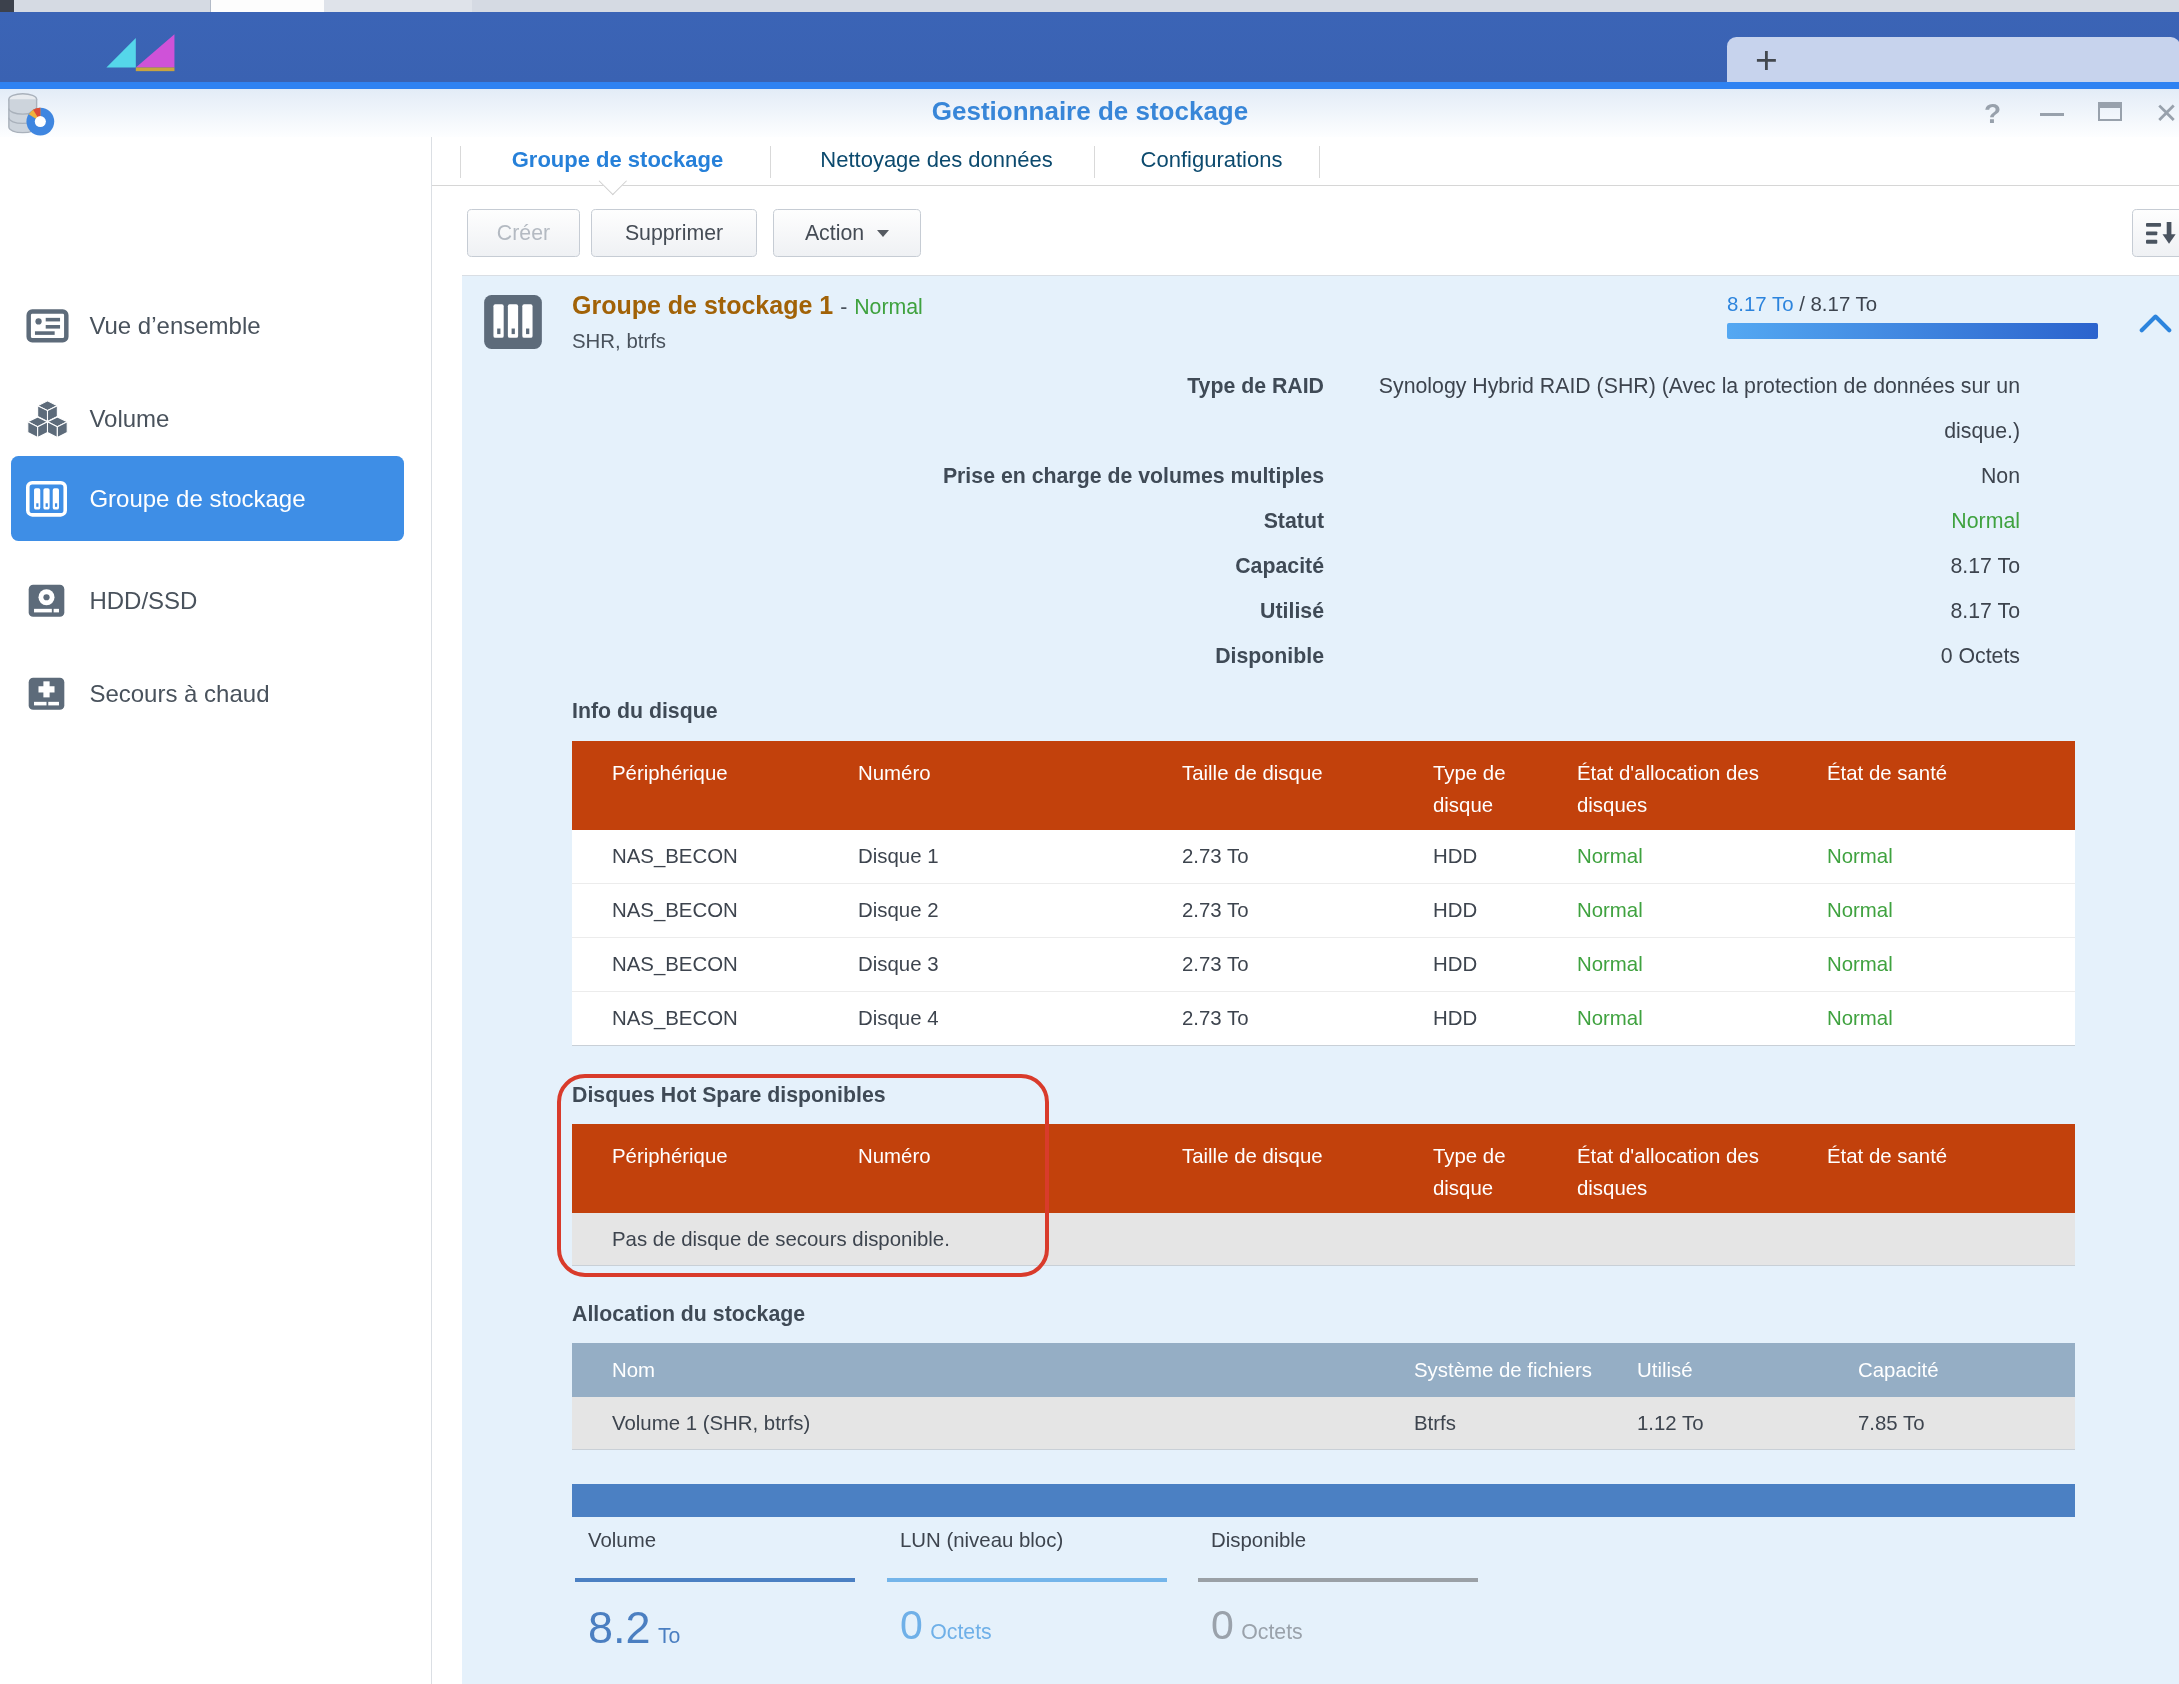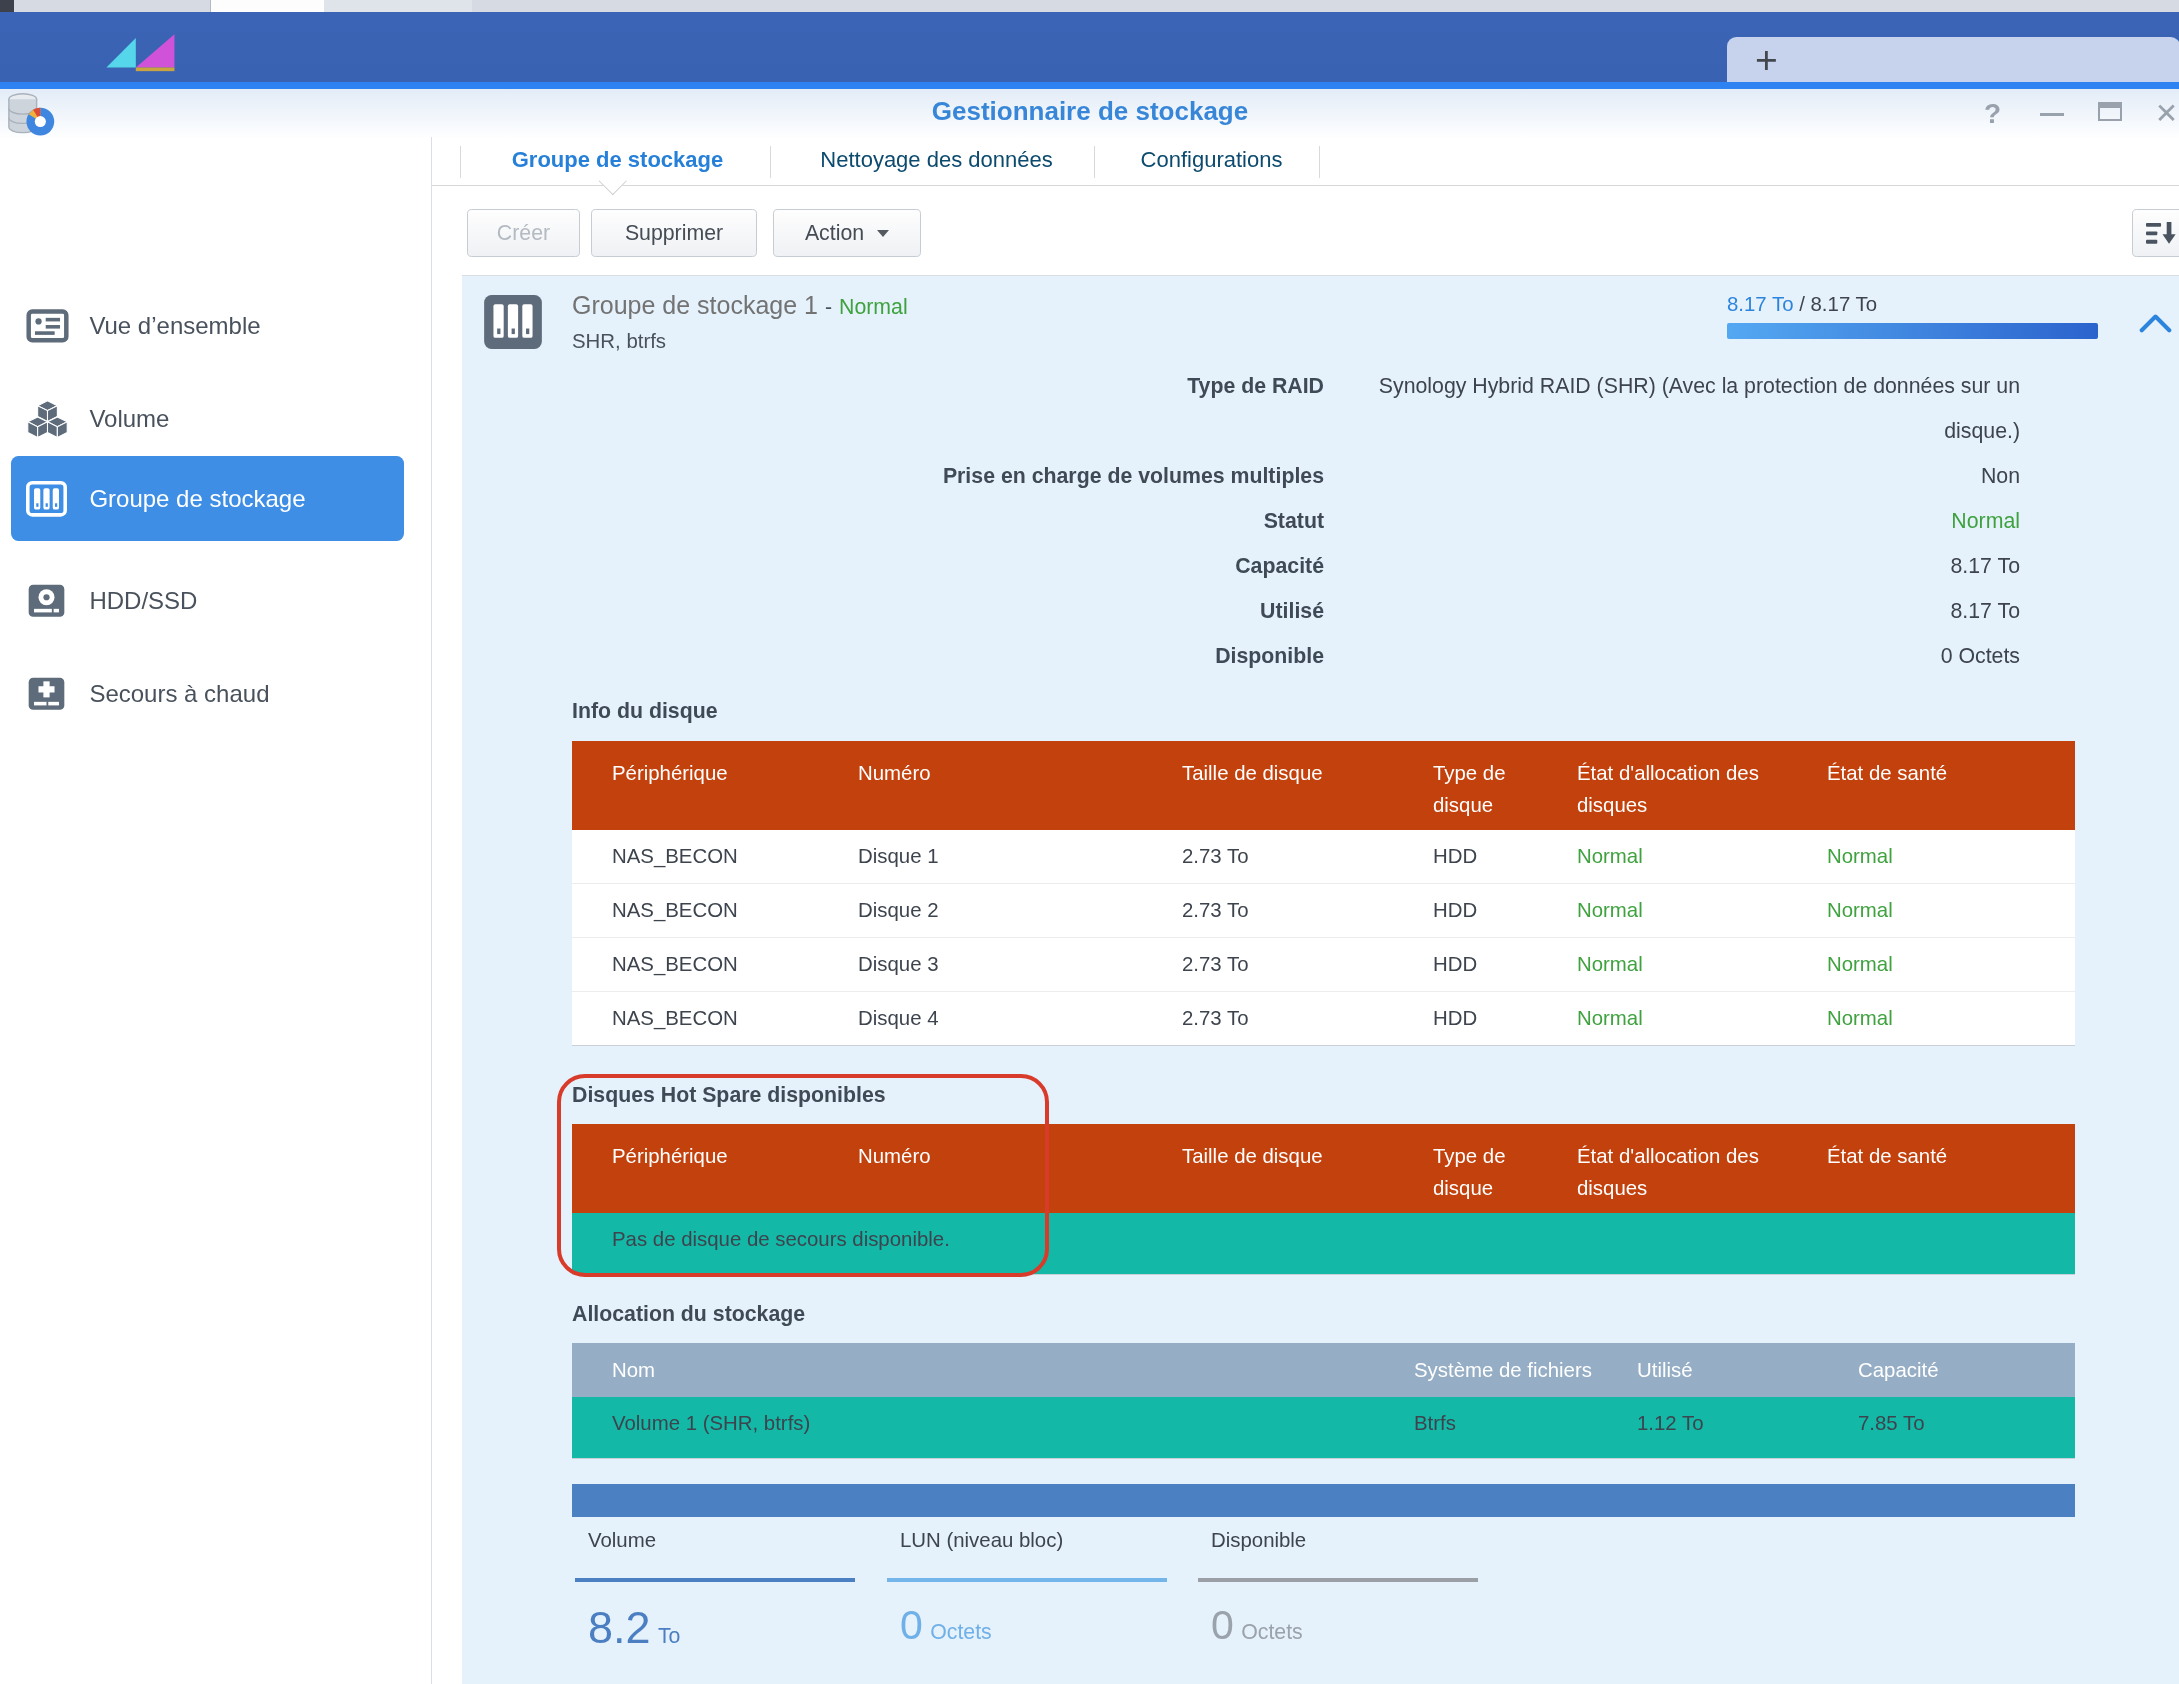--- a/index.html
+++ b/index.html
@@ -61,21 +61,21 @@
          border-top:7.4px solid #555a61;margin-left:13px;vertical-align:middle;}
   .sort-btn{position:absolute;left:2132px;top:209px;width:59px;height:48px;border:0.9px solid #c6ccd4;
             border-radius:4.6px;background:linear-gradient(180deg,#fefefe,#eff1f4);cursor:pointer;
             display:flex;align-items:center;justify-content:flex-start;padding-left:13px;box-sizing:border-box;}
 
   
   .panel{position:absolute;left:462px;top:275px;width:1718px;height:1409px;background:#e5f1fb;
          border-top:0.9px solid #d9dee4;}
   .pool-icon{position:absolute;left:484px;top:295px;}
   .pool-title{position:absolute;left:572px;top:291px;font-size:25px;white-space:nowrap;}
-  .pool-title .t{font-weight:normal;color:#737373;}
+  .pool-title .t{font-weight:bold;color:#a16207;}
   .pool-title .d{color:#49525c;font-size:21.3px;}
   .pool-title .s{color:#3fa23f;font-size:21.3px;}
   .pool-sub{position:absolute;left:572px;top:330px;font-size:20.4px;color:#49525c;}
   .cap-text{position:absolute;left:1727px;top:293px;font-size:20.4px;}
   .cap-text .u{color:#2c84dd;}
   .cap-text .r{color:#3d444e;}
   .cap-bar{position:absolute;left:1727px;top:323px;width:371px;height:16px;border-radius:1.9px;
            background:linear-gradient(90deg,#54a8f2,#2b63cd);}
   .chev{position:absolute;left:2139px;top:312px;cursor:pointer;}
 
@@ -89,21 +89,21 @@
   .tbl{position:absolute;left:572px;width:1503px;border-bottom:1.9px solid #c9d0d7;}
   .thead{position:relative;background:#c2410c;height:89px;}
   .thead2{position:relative;background:#95aec5;height:54px;}
   .hc{position:absolute;top:0;padding-top:16px;color:#fff;font-size:20.4px;line-height:32px;}
   .hc2{position:absolute;top:0;line-height:54px;color:#fff;font-size:20.4px;white-space:nowrap;}
   .c1{left:40px;}.c2{left:286px;}.c3{left:610px;}.c4{left:861px;width:116px;}
   .c5{left:1005px;width:213px;}.c6{left:1255px;}
   .a1{left:40px;}.a2{left:842px;}.a3{left:1065px;}.a4{left:1286px;}
   .trow{position:relative;height:53px;background:#fff;}
   .trow + .trow{border-top:0.9px solid #ececec;}
-  .trow2{position:relative;height:61px;background:#14b8a6;}
+  .trow2{position:relative;height:52px;background:#e5e5e5;}
   .bc{position:absolute;top:0;line-height:53px;font-size:20.4px;color:#3d444e;white-space:nowrap;}
   .bc2{position:absolute;top:0;line-height:52px;font-size:20.4px;color:#3d444e;white-space:nowrap;}
   .green{color:#3fa23f;}
 
   .annot{position:absolute;left:557px;top:1074px;width:484px;height:195px;border:4.6px solid #d93b2b;
          border-radius:28px;pointer-events:none;z-index:5;}
 
   .usage-bar{position:absolute;left:572px;top:1484px;width:1503px;height:33px;background:#4b80c3;}
   .stat{position:absolute;top:1529px;width:280px;}
   .stat .slab{font-size:20.4px;color:#3d444e;padding-left:13px;}

